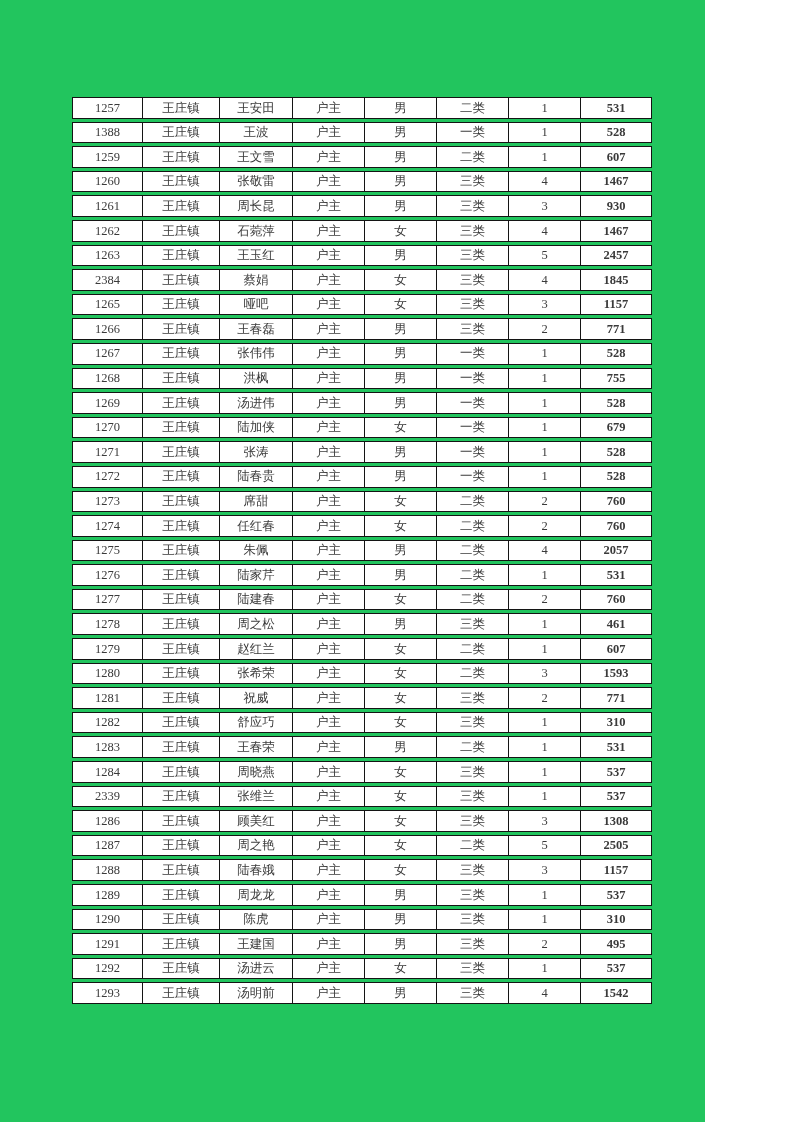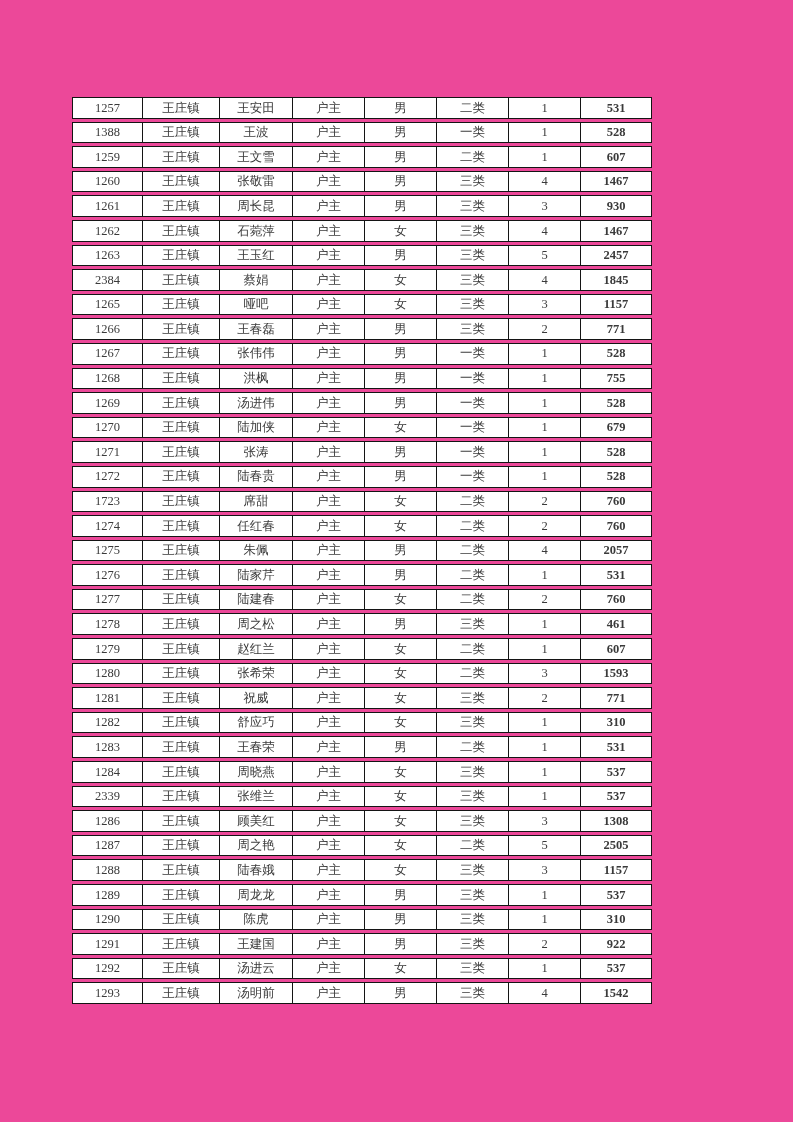--- a/index.html
+++ b/index.html
@@ -2,23 +2,23 @@
 <html><head>
 <meta charset="utf-8">
 <style>
   html, body {
     margin: 0;
     padding: 0;
     background: #ffffff;
   }
   .page {
     position: relative;
-    width: 793px;
+    width: 705px;
     height: 1122px;
-    background: #ec4899;
+    background: #22c55e;
     overflow: hidden;
     font-family: "Liberation Serif", "DejaVu Serif", serif;
   }
   .data-table {
     position: absolute;
     left: 72px;
     top: 97px;
     width: 580px;
     display: flex;
     flex-direction: column;
@@ -216,21 +216,21 @@
         <div class="tcell c0">1272</div>
         <div class="tcell c1">王庄镇</div>
         <div class="tcell c2">陆春贵</div>
         <div class="tcell c3">户主</div>
         <div class="tcell c4">男</div>
         <div class="tcell c5">一类</div>
         <div class="tcell c6">1</div>
         <div class="tcell c7">528</div>
       </div>
       <div class="trow">
-        <div class="tcell c0">1723</div>
+        <div class="tcell c0">1273</div>
         <div class="tcell c1">王庄镇</div>
         <div class="tcell c2">席甜</div>
         <div class="tcell c3">户主</div>
         <div class="tcell c4">女</div>
         <div class="tcell c5">二类</div>
         <div class="tcell c6">2</div>
         <div class="tcell c7">760</div>
       </div>
       <div class="trow">
         <div class="tcell c0">1274</div>
@@ -403,21 +403,21 @@
         <div class="tcell c7">310</div>
       </div>
       <div class="trow">
         <div class="tcell c0">1291</div>
         <div class="tcell c1">王庄镇</div>
         <div class="tcell c2">王建国</div>
         <div class="tcell c3">户主</div>
         <div class="tcell c4">男</div>
         <div class="tcell c5">三类</div>
         <div class="tcell c6">2</div>
-        <div class="tcell c7">922</div>
+        <div class="tcell c7">495</div>
       </div>
       <div class="trow">
         <div class="tcell c0">1292</div>
         <div class="tcell c1">王庄镇</div>
         <div class="tcell c2">汤进云</div>
         <div class="tcell c3">户主</div>
         <div class="tcell c4">女</div>
         <div class="tcell c5">三类</div>
         <div class="tcell c6">1</div>
         <div class="tcell c7">537</div>

